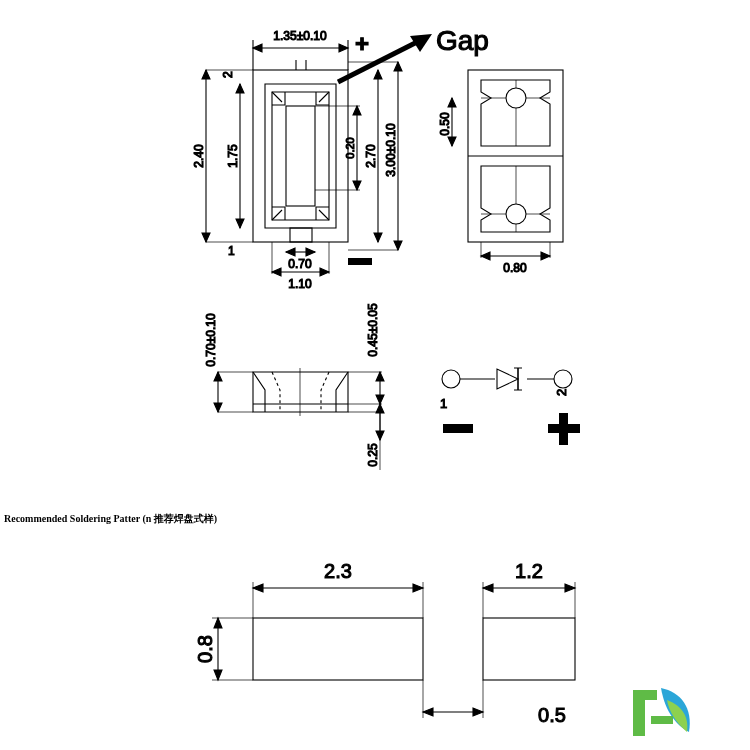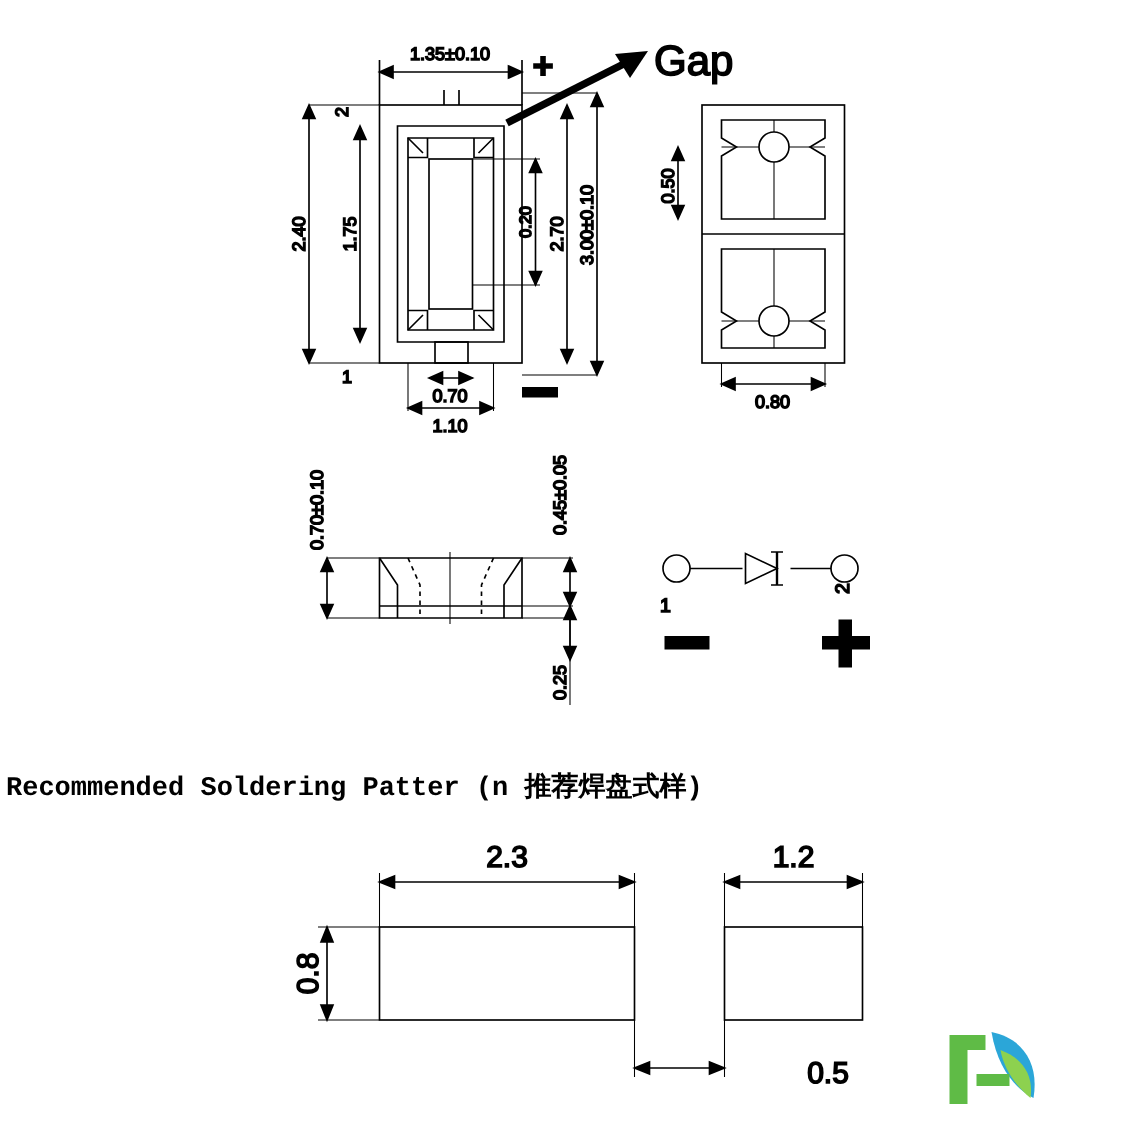--- a/index.html
+++ b/index.html
@@ -8,23 +8,23 @@
     background:#ffffff;
     font-family:"Liberation Sans", sans-serif;
     position:relative;
     overflow:hidden;
   }
   .stage{position:absolute;left:0;top:0;width:707px;height:750px;}
   svg{display:block;}
   .lbl{font-family:"Liberation Sans", sans-serif;fill:#000;}
   .heading{
     position:absolute;
-    font-family:Liberation Mono, monospace;
+    font-family:Liberation Serif, serif;
     font-weight:bold;
-    font-size:18px;
+    font-size:10px;
     color:#000;
     white-space:nowrap;
   }
   .logo{
     position:absolute;
     right:8px;bottom:6px;
     width:72px;height:62px;
   }
 </style>
 </head>

